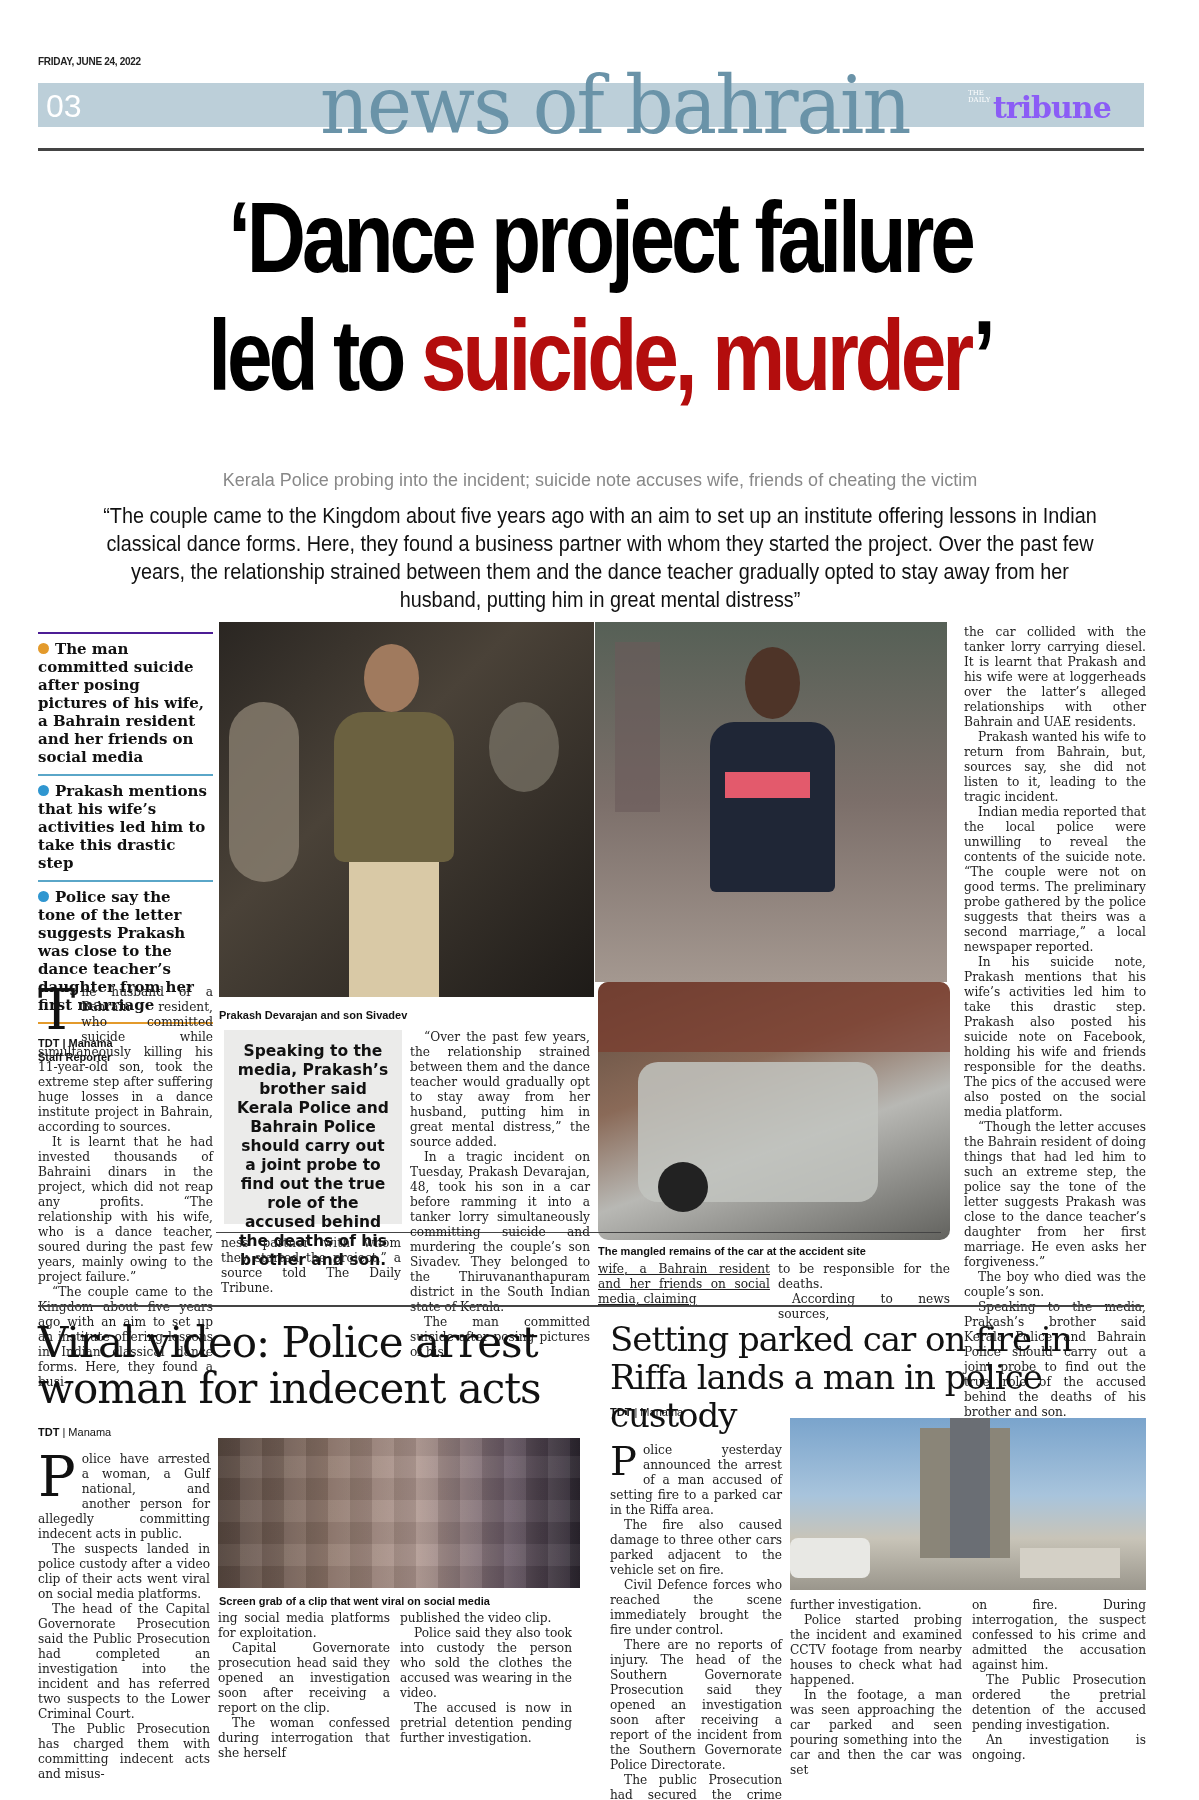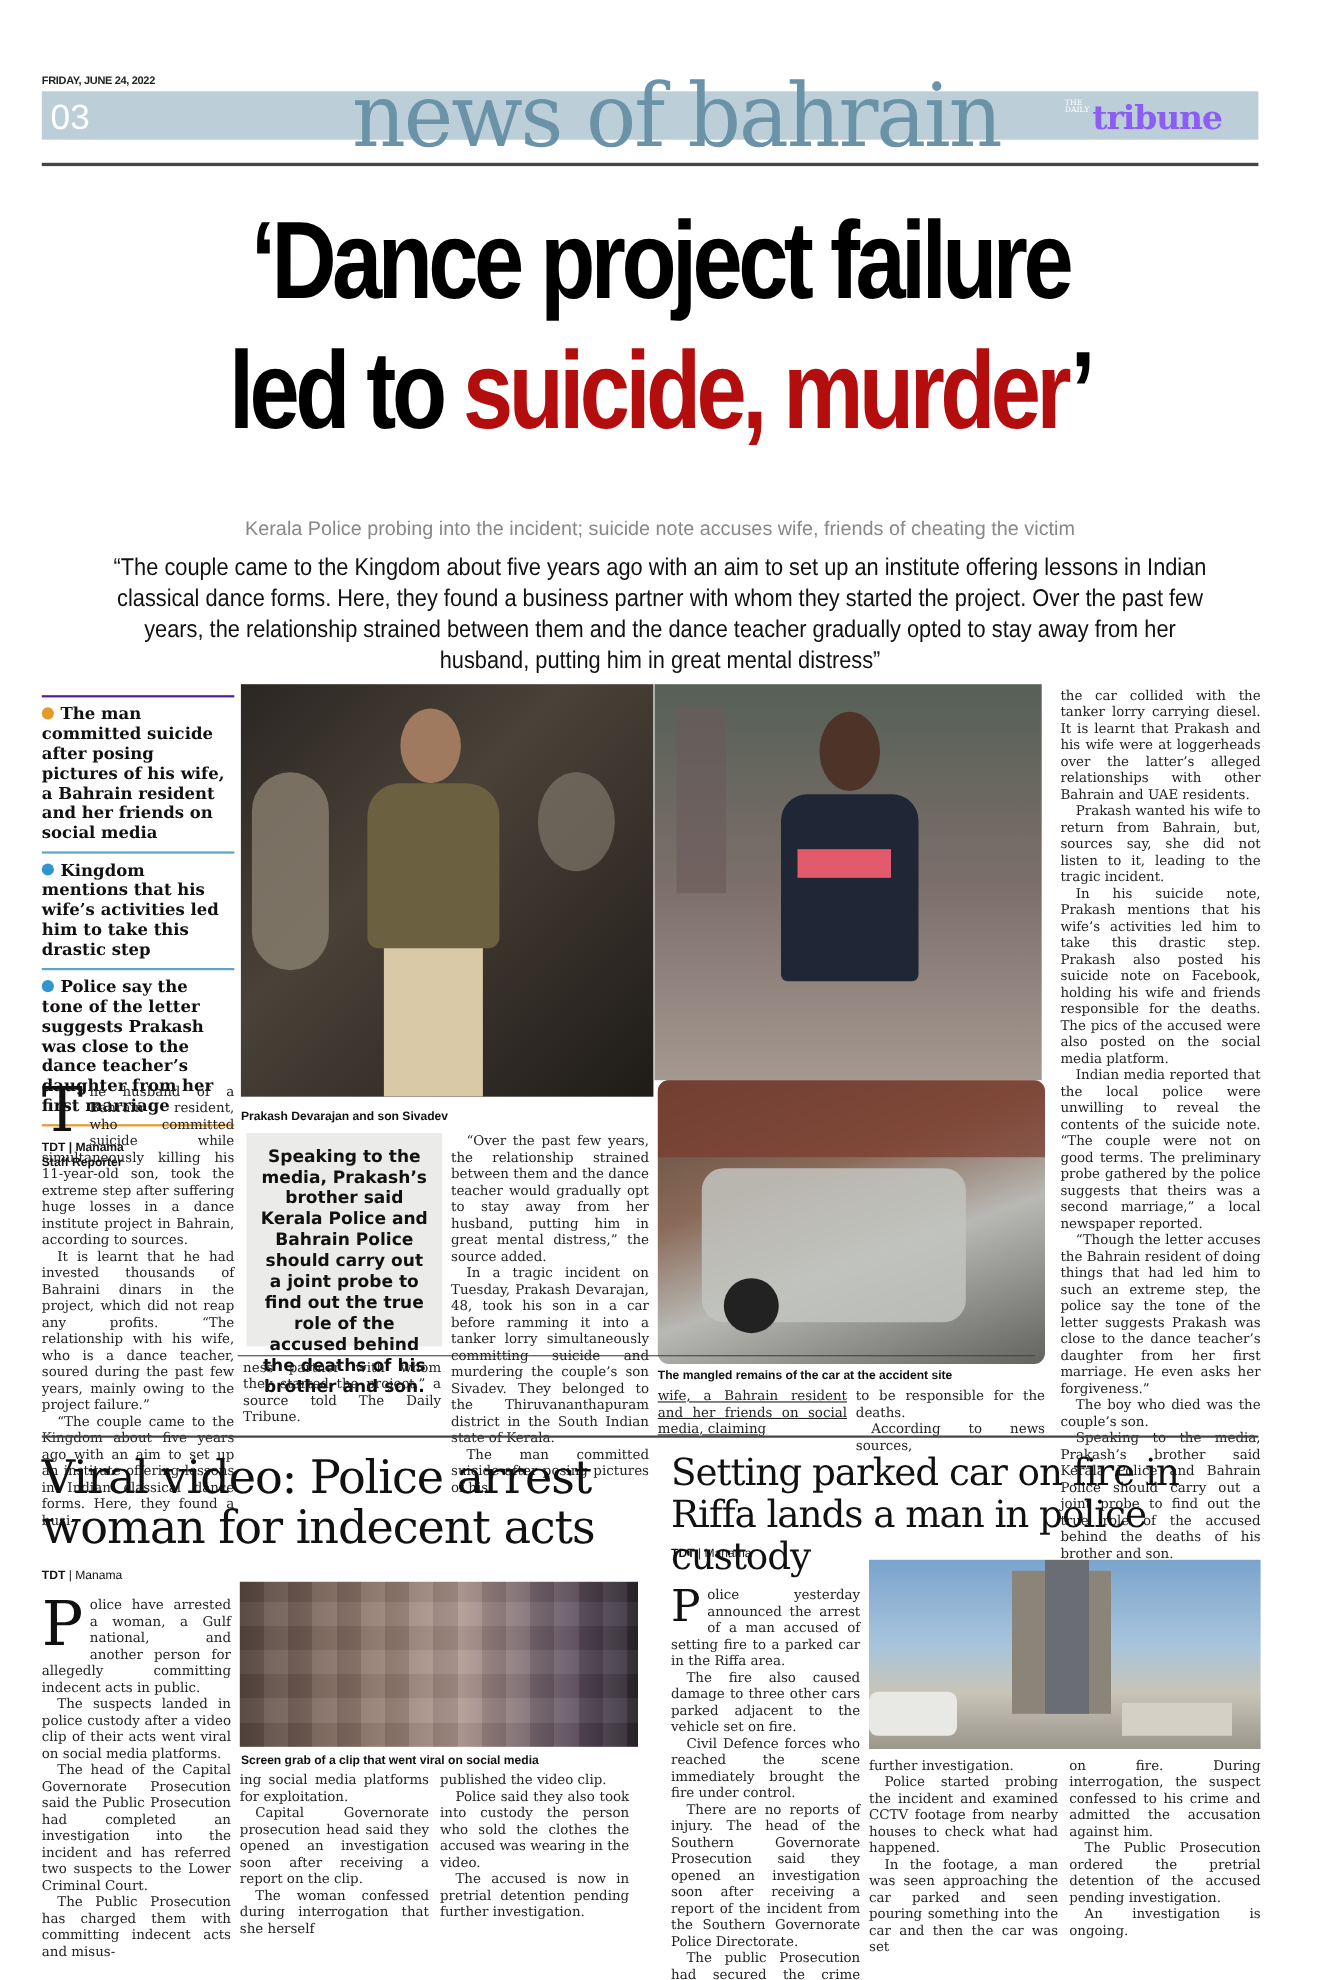--- a/index.html
+++ b/index.html
@@ -1,18 +1,18 @@
 <!DOCTYPE html>
 <html><head>
 <meta charset="utf-8">
 <style>
   html,body{margin:0;padding:0;background:#fff;}
   body{width:1199px;height:1800px;position:relative;overflow:hidden;font-family:"DejaVu Serif",serif;color:#222;}
   .abs{position:absolute;}
-  .date{left:38px;top:68px;font:bold 10px "Liberation Sans",sans-serif;letter-spacing:-0.3px;color:#222;}
+  .date{left:38px;top:56px;font:bold 10px "Liberation Sans",sans-serif;letter-spacing:-0.3px;color:#222;}
   .band{left:38px;top:83px;width:1106px;height:44px;background:#bccfd9;}
   .pagenum{left:46px;top:88px;font:32px "Liberation Sans",sans-serif;color:#fff;font-weight:300;}
   .section{left:320px;top:66px;font:80px "DejaVu Serif",serif;color:#6a93a8;letter-spacing:-2px;line-height:80px;font-weight:normal;transform:scaleX(0.95);transform-origin:left;}
   .brand{left:968px;top:90px;display:flex;align-items:flex-start;gap:3px;}
   .brand-small{font:7px "DejaVu Serif",serif;color:#fff;line-height:7px;}
   .brand-big{font:bold 30px "DejaVu Serif",serif;color:#8b5cf6;letter-spacing:-1px;}
   .rule-top{left:38px;top:148px;width:1106px;height:3px;background:#444;}
   .headline{left:40px;top:178px;width:1120px;text-align:center;font:bold 100px "Liberation Sans",sans-serif;line-height:118px;letter-spacing:-5px;color:#000;transform:scaleX(0.82);transform-origin:center;}
   .hl-red{color:#b30d0d;}
   .deck{left:40px;top:470px;width:1120px;text-align:center;font:18px "Liberation Sans",sans-serif;color:#888;}
@@ -49,21 +49,21 @@
 
 <div class="abs headline">
   <div>‘Dance project failure</div>
   <div><span>led to </span><span class="hl-red">suicide, murder</span><span>’</span></div>
 </div>
 <div class="abs deck">Kerala Police probing into the incident; suicide note accuses wife, friends of cheating the victim</div>
 <div class="abs pull">“The couple came to the Kingdom about five years ago with an aim to set up an institute offering lessons in Indian classical dance forms. Here, they found a business partner with whom they started the project. Over the past few years, the relationship strained between them and the dance teacher gradually opted to stay away from her husband, putting him in great mental distress”</div>
 
 <div class="abs bullets">
   <div class="bullet"><span class="dot" style="background:#e39a2b"></span><span>The man committed suicide after posing pictures of his wife, a Bahrain resident and her friends on social media</span></div>
-  <div class="bullet blue"><span class="dot" style="background:#2f96d0"></span><span>Kingdom mentions that his wife’s activities led him to take this drastic step</span></div>
+  <div class="bullet blue"><span class="dot" style="background:#2f96d0"></span><span>Prakash mentions that his wife’s activities led him to take this drastic step</span></div>
   <div class="bullet blue"><span class="dot" style="background:#2f96d0"></span><span>Police say the tone of the letter suggests Prakash was close to the dance teacher’s daughter from her first marriage</span></div>
   <div class="endrule"></div>
   <div class="byline" style="margin-top:12px">
     <div>TDT | Manama</div>
     <div>Staff Reporter</div>
   </div>
 </div>
 
 <div class="abs body" style="left:38px;top:985px;width:175px;">
   <p class="first"><span class="dropcap">T</span><span>he husband of a Bahrain resident, who committed suicide while simultaneously killing his 11-year-old son, took the extreme step after suffering huge losses in a dance institute project in Bahrain, according to sources.</span></p>
@@ -109,22 +109,22 @@
   <p class="first">wife, a Bahrain resident and her friends on social media, claiming</p>
 </div>
 <div class="abs body" style="left:778px;top:1262px;width:172px;">
   <p class="first">to be responsible for the deaths.</p>
   <p>According to news sources,</p>
 </div>
 
 <div class="abs body" style="left:964px;top:625px;width:182px;">
   <p class="first">the car collided with the tanker lorry carrying diesel. It is learnt that Prakash and his wife were at loggerheads over the latter’s alleged relationships with other Bahrain and UAE residents.</p>
   <p>Prakash wanted his wife to return from Bahrain, but, sources say, she did not listen to it, leading to the tragic incident.</p>
+  <p>Indian media reported that the local police were unwilling to reveal the contents of the suicide note. “The couple were not on good terms. The preliminary probe gathered by the police suggests that theirs was a second marriage,” a local newspaper reported.</p>
   <p>In his suicide note, Prakash mentions that his wife’s activities led him to take this drastic step. Prakash also posted his suicide note on Facebook, holding his wife and friends responsible for the deaths. The pics of the accused were also posted on the social media platform.</p>
-  <p>Indian media reported that the local police were unwilling to reveal the contents of the suicide note. “The couple were not on good terms. The preliminary probe gathered by the police suggests that theirs was a second marriage,” a local newspaper reported.</p>
   <p>“Though the letter accuses the Bahrain resident of doing things that had led him to such an extreme step, the police say the tone of the letter suggests Prakash was close to the dance teacher’s daughter from her first marriage. He even asks her forgiveness.”</p>
   <p>The boy who died was the couple’s son.</p>
   <p>Speaking to the media, Prakash’s brother said Kerala Police and Bahrain Police should carry out a joint probe to find out the true role of the accused behind the deaths of his brother and son.</p>
 </div>
 
 <div class="abs" style="left:38px;top:1305px;width:1106px;height:2px;background:#444;"></div>
 
 <div class="abs h2" style="left:38px;top:1320px;width:540px;">Viral video: Police arrest woman for indecent acts</div>
 <div class="abs byline" style="left:38px;top:1425px;font-weight:normal;"><b>TDT</b><span> | Manama</span></div>
 <div class="abs body" style="left:38px;top:1452px;width:172px;">

